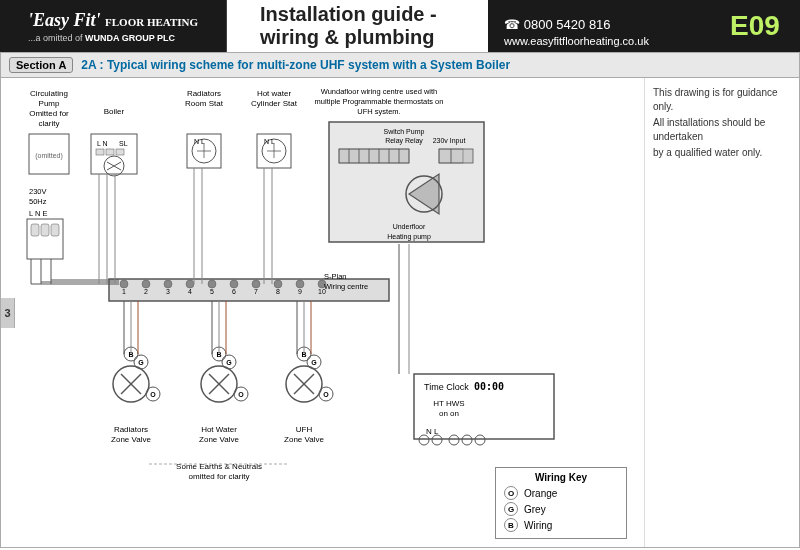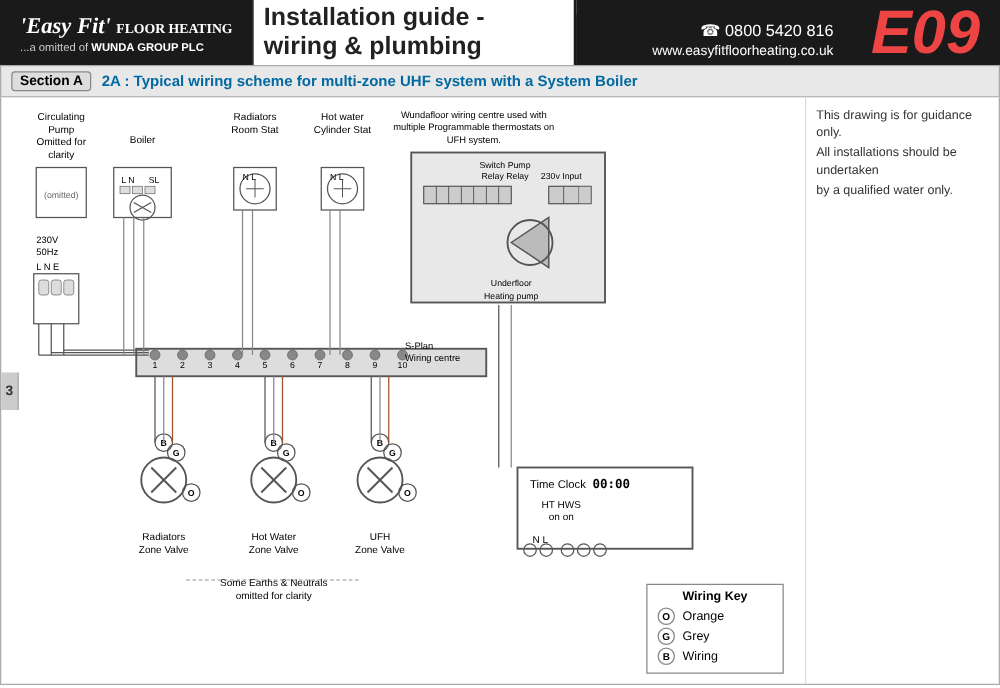--- a/index.html
+++ b/index.html
@@ -15,21 +15,21 @@
     
     .header {
       display: flex;
       align-items: stretch;
       background: #1a1a1a;
       height: 52px;
     }
     .header-logo {
       background: #1a1a1a;
       color: #fff;
-      padding: 6px 16px;
+      padding: 6px 28px;
       display: flex;
       flex-direction: column;
       justify-content: center;
       min-width: 170px;
       border-right: 1px solid #444;
     }
     .logo-main {
       font-size: 18px;
       font-style: italic;
       font-family: Georgia, serif;
@@ -44,52 +44,51 @@
     }
     .logo-sub b {
       color: #fff;
       text-transform: uppercase;
     }
     .header-title {
       flex: 1;
       background: #fff;
       display: flex;
       align-items: center;
-      padding: 0 8px;
+      padding: 0 33px;
       font-size: 20px;
       font-weight: bold;
       color: #222;
       border-right: 2px solid #1a1a1a;
     }
     .header-contact {
       background: #1a1a1a;
       color: #fff;
       display: flex;
       flex-direction: column;
       justify-content: center;
-      align-items: flex-end;
+      align-items: flex-start;
       padding: 4px 14px;
       font-size: 11px;
       gap: 3px;
       min-width: 220px;
       margin-top: 12px;
     }
     .header-contact .phone {
       font-size: 13px;
     }
     .header-code {
       background: #1a1a1a;
-      color: #ef4444;
+      color: #bef264;
       display: flex;
       align-items: center;
       justify-content: center;
       padding: 0 16px;
-      font-size: 49px;
-      font-weight: bold;
-      font-style: italic;
+      font-size: 28px;
+      font-weight: bold;
       min-width: 90px;
     }
 
     
     .subheader {
       display: flex;
       align-items: center;
       background: #e8e8e8;
       border: 1px solid #aaa;
       padding: 4px 8px;
@@ -432,21 +431,21 @@
       <line x1="380" y1="160" x2="380" y2="290" stroke="#555" stroke-width="1"></line>
       <line x1="390" y1="160" x2="390" y2="290" stroke="#888" stroke-width="1"></line>
 
       <text x="200" y="385" font-size="8" text-anchor="middle">Some Earths &amp; Neutrals</text>
       <text x="200" y="395" font-size="8" text-anchor="middle">omitted for clarity</text>
       <line x1="130" y1="380" x2="270" y2="380" stroke="#555" stroke-width="0.5" stroke-dasharray="3,2"></line>
 
     </svg>
 
     
-    <div class="wiring-key" style="position:absolute;bottom:8px;right:4px;width:110px;">
+    <div class="wiring-key" style="position:absolute;bottom:8px;right:4px;width:132px;">
       <div class="wiring-key-title">Wiring Key</div>
       <div class="wiring-key-row">
         <div class="key-circle" style="border-color:#888;background:#fff;">O</div>
         <span>Orange</span>
       </div>
       <div class="wiring-key-row">
         <div class="key-circle" style="border-color:#888;background:#fff;">G</div>
         <span>Grey</span>
       </div>
       <div class="wiring-key-row">

